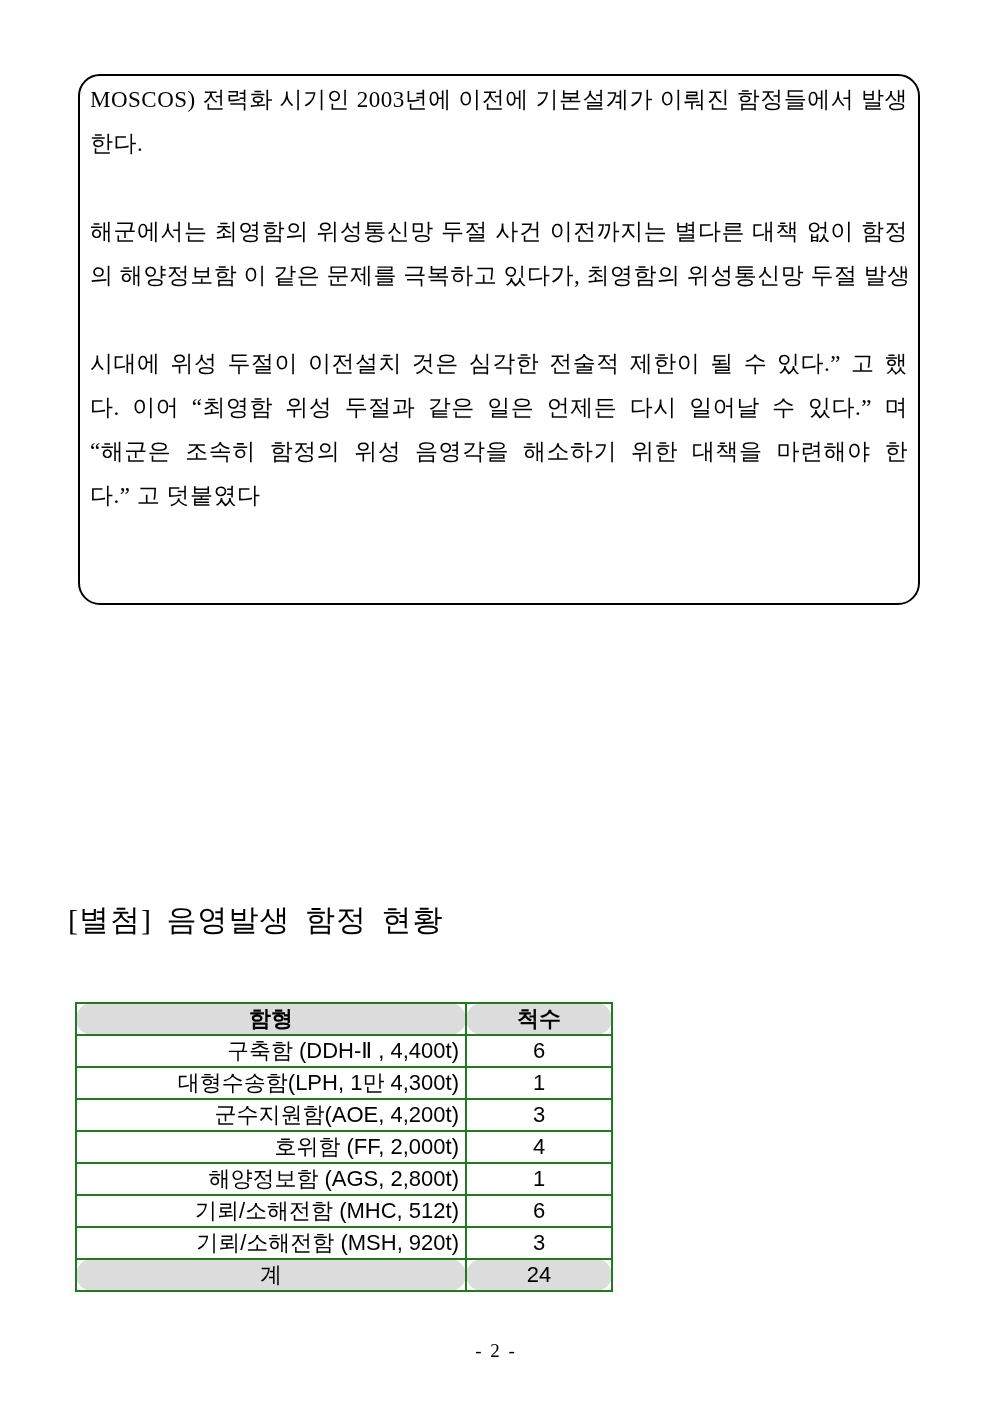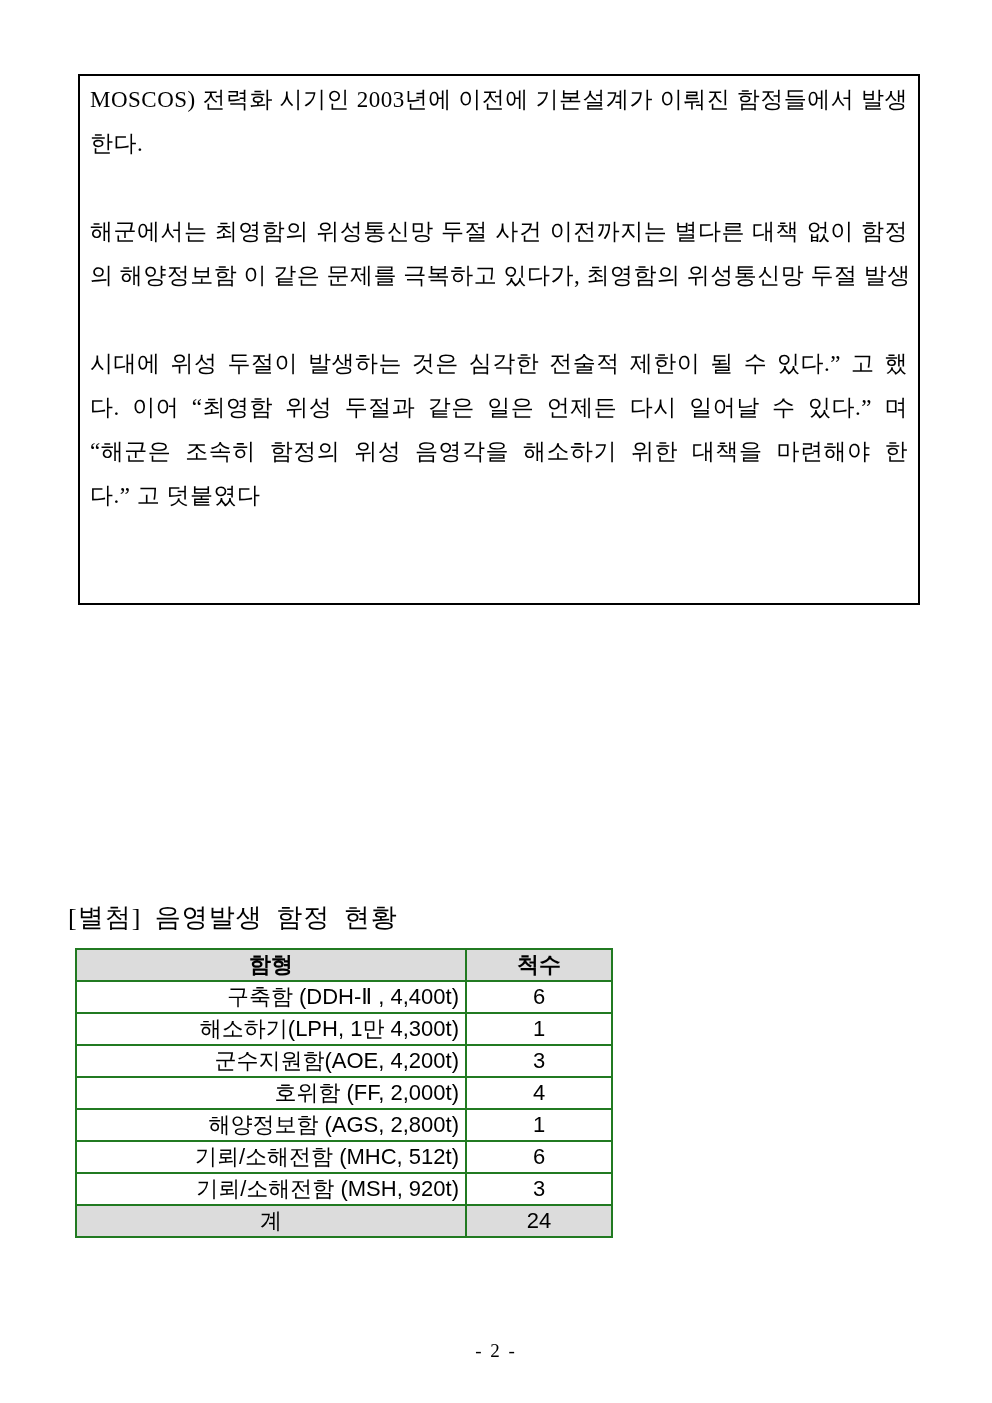--- a/index.html
+++ b/index.html
@@ -1,15 +1,15 @@
 <!DOCTYPE html>
 <html><head>
 <meta charset="utf-8">
 <style>
-  * { margin: 0; padding: 0; box-sizing: border-box; }
+  * { margin: 0; padding: 0; box-sizing: border-box; border-radius: 22px; }
   html, body { background: #ffffff; }
   .page {
     position: relative;
     width: 992px;
     height: 1403px;
     background: #ffffff;
     font-family: "Liberation Serif", serif;
     color: #000000;
     overflow: hidden;
   }
@@ -40,31 +40,31 @@
   .line.last {
     text-align: right;
     text-align-last: left;
   }
 
   
   .attachment-heading {
     position: absolute;
     left: 68px;
     top: 900px;
-    font-size: 26px;
+    font-size: 30px;
     letter-spacing: 1px;
     word-spacing: 6px;
     font-family: "Liberation Serif", serif;
   }
 
   
   table.ship-table {
     position: absolute;
     left: 75px;
-    top: 948px;
+    top: 1002px;
     width: 536px;
     border-collapse: collapse;
     table-layout: fixed;
     font-family: "Liberation Sans", sans-serif;
     font-size: 22px;
     color: #000000;
   }
   table.ship-table col.c1 { width: 390px; }
   table.ship-table col.c2 { width: 146px; }
   table.ship-table th,
@@ -107,21 +107,21 @@
   <div class="text-box" id="quote-box">
       <div class="para">
         <div class="line">MOSCOS) 전력화 시기인 2003년에 이전에 기본설계가 이뤄진 함정들에서 발생</div>
         <div class="line last">한다.</div>
       </div>
       <div class="para">
         <div class="line">해군에서는 최영함의 위성통신망 두절 사건 이전까지는 별다른 대책 없이 함정</div>
         <div class="line">의 해양정보함 이 같은 문제를 극복하고 있다가, 최영함의 위성통신망 두절 발생</div>
       </div>
       <div class="para">
-        <div class="line">시대에 위성 두절이 발생하는 것은 심각한 전술적 제한이 될 수 있다.” 고 했</div>
+        <div class="line">시대에 위성 두절이 이전설치 것은 심각한 전술적 제한이 될 수 있다.” 고 했</div>
         <div class="line">다. 이어 “최영함 위성 두절과 같은 일은 언제든 다시 일어날 수 있다.” 며</div>
         <div class="line">“해군은 조속히 함정의 위성 음영각을 해소하기 위한 대책을 마련해야 한</div>
         <div class="line last">다.” 고 덧붙였다</div>
       </div>
     </div>
 
   <div class="attachment-heading">[별첨] 음영발생 함정 현황</div>
 
   <table class="ship-table">
     <colgroup>
@@ -133,21 +133,21 @@
         <th>함형</th>
         <th>척수</th>
       </tr>
     </thead>
     <tbody id="table-body">
         <tr>
           <td>구축함 (DDH-Ⅱ , 4,400t)</td>
           <td>6</td>
         </tr>
         <tr>
-          <td>해소하기(LPH, 1만 4,300t)</td>
+          <td>대형수송함(LPH, 1만 4,300t)</td>
           <td>1</td>
         </tr>
         <tr>
           <td>군수지원함(AOE, 4,200t)</td>
           <td>3</td>
         </tr>
         <tr>
           <td>호위함 (FF, 2,000t)</td>
           <td>4</td>
         </tr>

